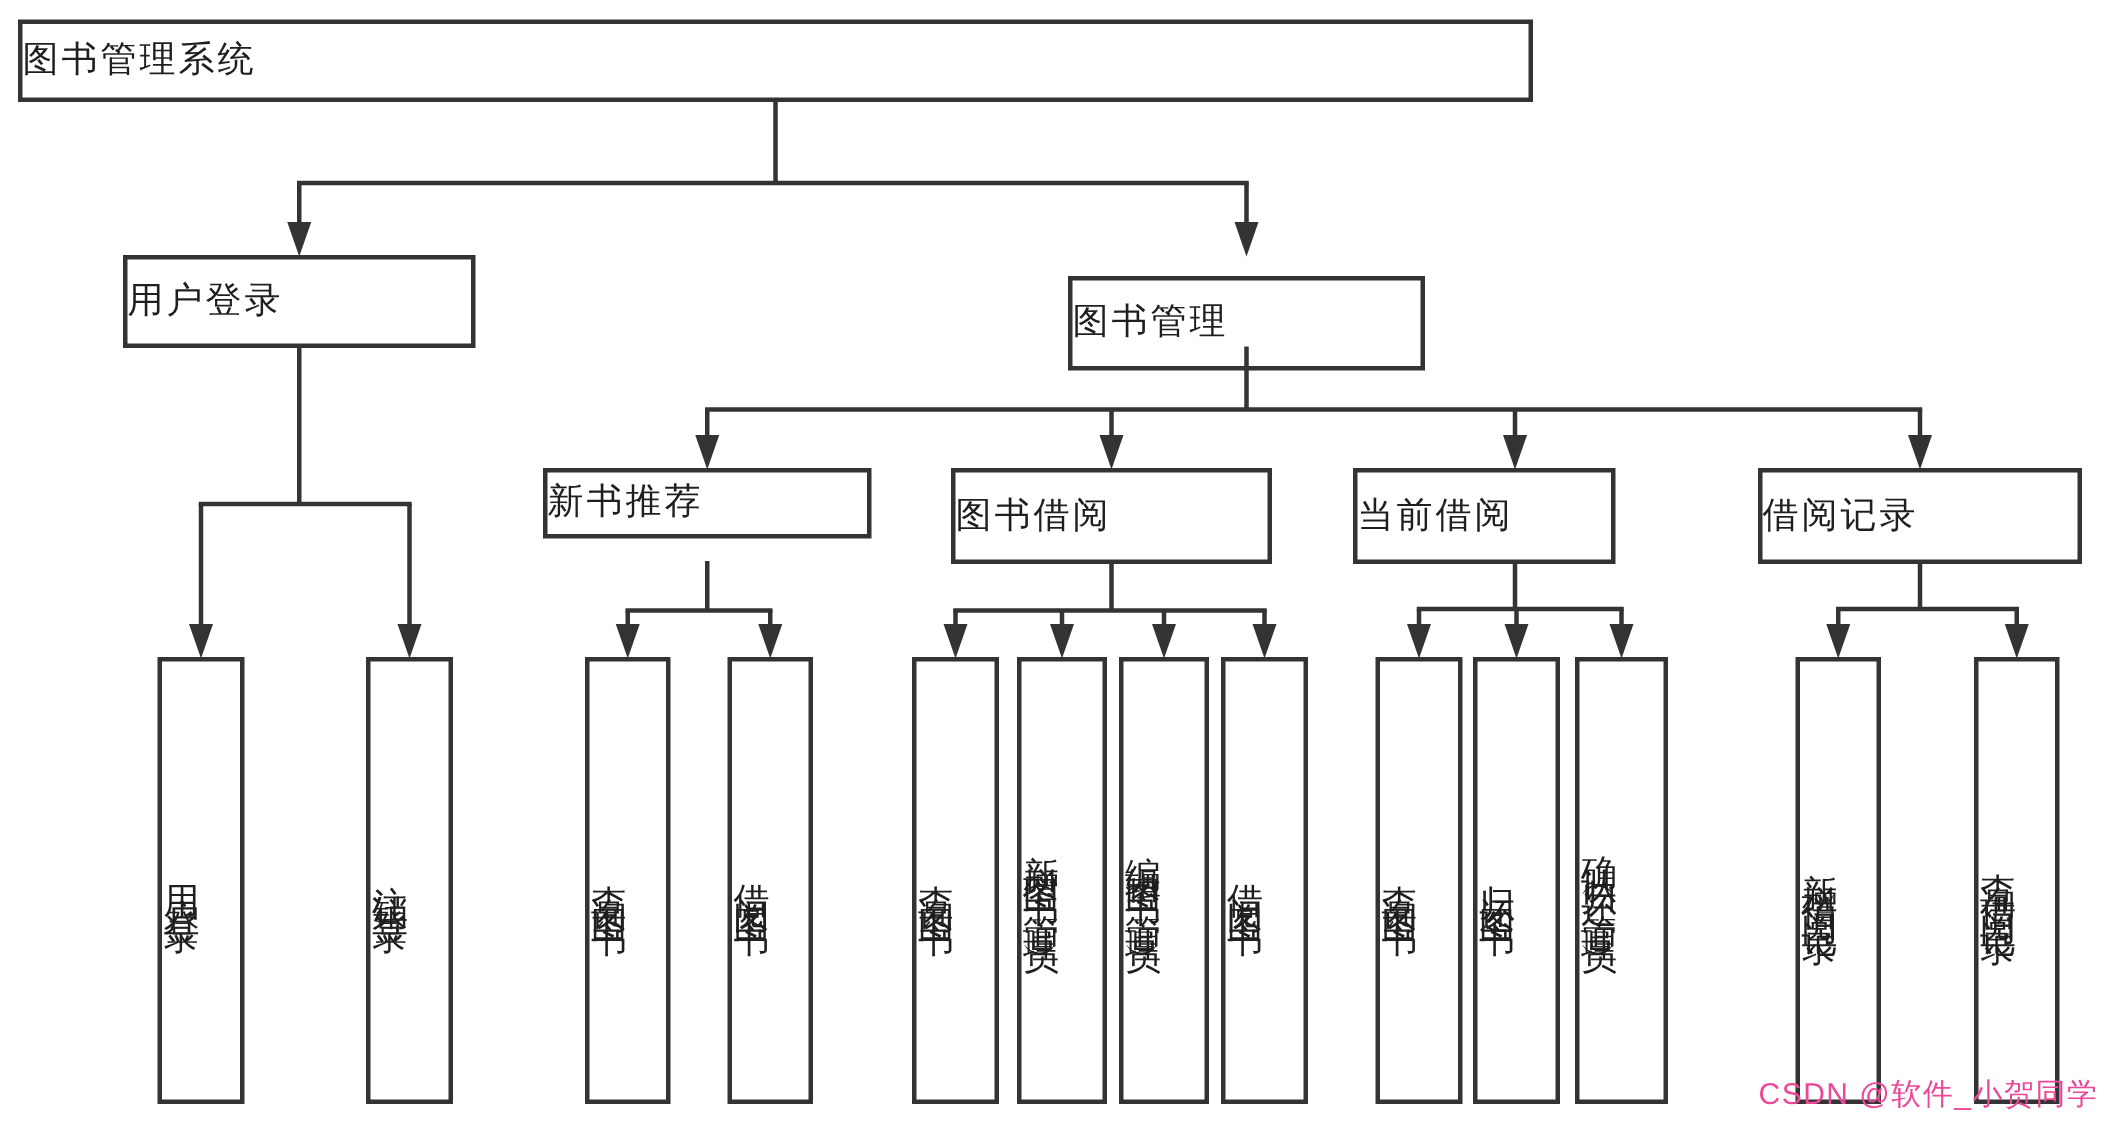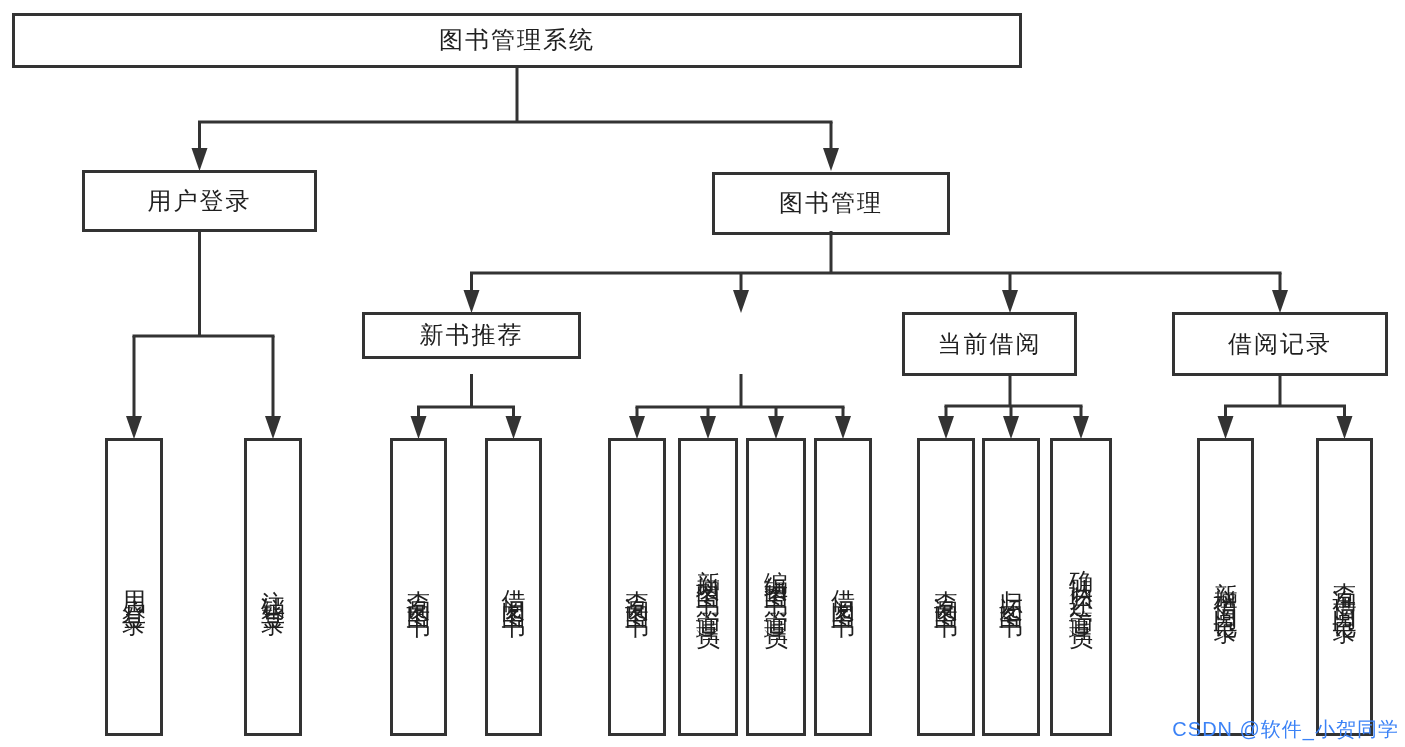--- a/index.html
+++ b/index.html
@@ -5,21 +5,21 @@
   html,body{margin:0;padding:0;background:#fff;}
   #canvas{
     position:relative;width:1405px;height:747px;background:var(--bg,#ffffff);
     font-family:"Liberation Sans",sans-serif;overflow:hidden;
   }
   #nodes{position:absolute;inset:0;}
   #connectors{position:absolute;inset:0;width:100%;height:100%;pointer-events:none;}
   .node{
     position:absolute;box-sizing:border-box;background:#fff;
     border:3px solid var(--line,#333333);
-    display:flex;align-items:center;justify-content:center;
+    display:flex;align-items:center;
   }
   .node .label{
     color:var(--text,#1f1f1f);font-size:24px;line-height:1.2;
   }
   .node.h .label{letter-spacing:2px;white-space:nowrap;}
   .node.v .label{
     writing-mode:vertical-rl;text-orientation:mixed;
     letter-spacing:8px;line-height:1;
   }
   #watermark{
@@ -31,25 +31,28 @@
 <body>
 
 <div id="canvas">
   <div id="nodes">
       <div class="node h" style="left: 12px; top: 13px; width: 1010px; height: 55px;">
         <span class="label">图书管理系统</span>
       </div>
       <div class="node h" style="left: 82px; top: 170px; width: 235px; height: 62px;">
         <span class="label">用户登录</span>
       </div>
-      <div class="node h" style="left: 712px; top: 172px; width: 238px; height: 63px;">
+      <div class="node h" style="left: 712px; top: 184px; width: 238px; height: 63px;">
         <span class="label">图书管理</span>
       </div>
       <div class="node h" style="left: 362px; top: 312px; width: 219px; height: 47px;">
         <span class="label">新书推荐</span>
+      </div>
+      <div class="node h" style="left: 634px; top: 312px; width: 214px; height: 64px;">
+        <span class="label">图书借阅</span>
       </div>
       <div class="node h" style="left: 902px; top: 312px; width: 175px; height: 64px;">
         <span class="label">当前借阅</span>
       </div>
       <div class="node h" style="left: 1172px; top: 312px; width: 216px; height: 64px;">
         <span class="label">借阅记录</span>
       </div>
       <div class="node v" style="left: 105px; top: 438px; width: 58px; height: 298px;">
         <span class="label">用户登录</span>
       </div>
@@ -137,14 +140,14 @@
       <polygon points="1003,416 1019,416 1011,439" fill="#333333"></polygon>
       <line x1="1081" y1="406" x2="1081" y2="420" stroke="#333333" stroke-width="3"></line>
       <polygon points="1073,416 1089,416 1081,439" fill="#333333"></polygon>
       <line x1="1280" y1="374" x2="1280" y2="406" stroke="#333333" stroke-width="3"></line>
       <line x1="1224" y1="406" x2="1346" y2="406" stroke="#333333" stroke-width="3"></line>
       <line x1="1225.5" y1="406" x2="1225.5" y2="420" stroke="#333333" stroke-width="3"></line>
       <polygon points="1217.5,416 1233.5,416 1225.5,439" fill="#333333"></polygon>
       <line x1="1344.5" y1="406" x2="1344.5" y2="420" stroke="#333333" stroke-width="3"></line>
       <polygon points="1336.5,416 1352.5,416 1344.5,439" fill="#333333"></polygon>
     </svg>
-  <div id="watermark" style="color: #3b82f6;">CSDN @软件_小贺同学</div>
+  <div id="watermark" style="color: #ec4899;">CSDN @软件_小贺同学</div>
 </div>
 
 </body></html>

